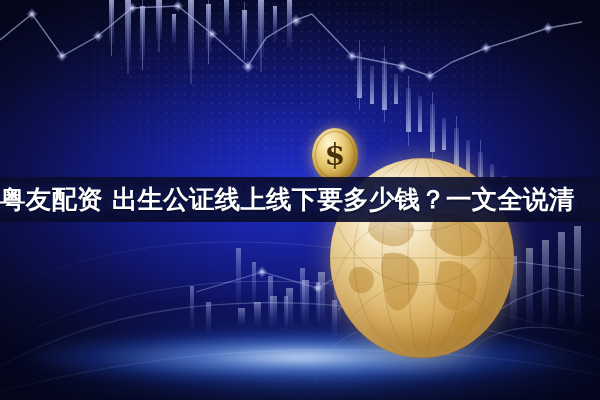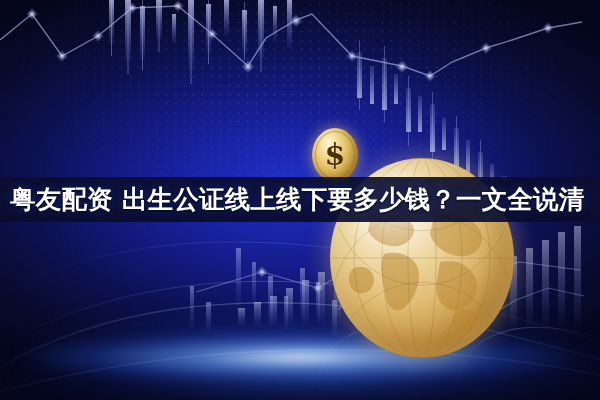--- a/index.html
+++ b/index.html
@@ -90,21 +90,20 @@
   }
 
   
   .title-band{
     position:absolute; left:0; top:177px; width:600px; height:45px;
     background:linear-gradient(180deg, rgba(10,13,44,.90) 0%, rgba(13,16,52,.93) 50%, rgba(9,12,40,.90) 100%);
   }
   .title-text{
     position:absolute; left:0; top:177px; width:600px; height:45px;
     display:flex; align-items:center;
-    padding-left:10px;
     color:#ffffff;
     font-size:25.5px; font-weight:bold;
     letter-spacing:.2px;
     white-space:nowrap;
     text-shadow:0 1px 3px rgba(0,0,0,.85), 0 0 9px rgba(30,60,180,.55);
   }
 </style>
 </head>
 <body>
 

